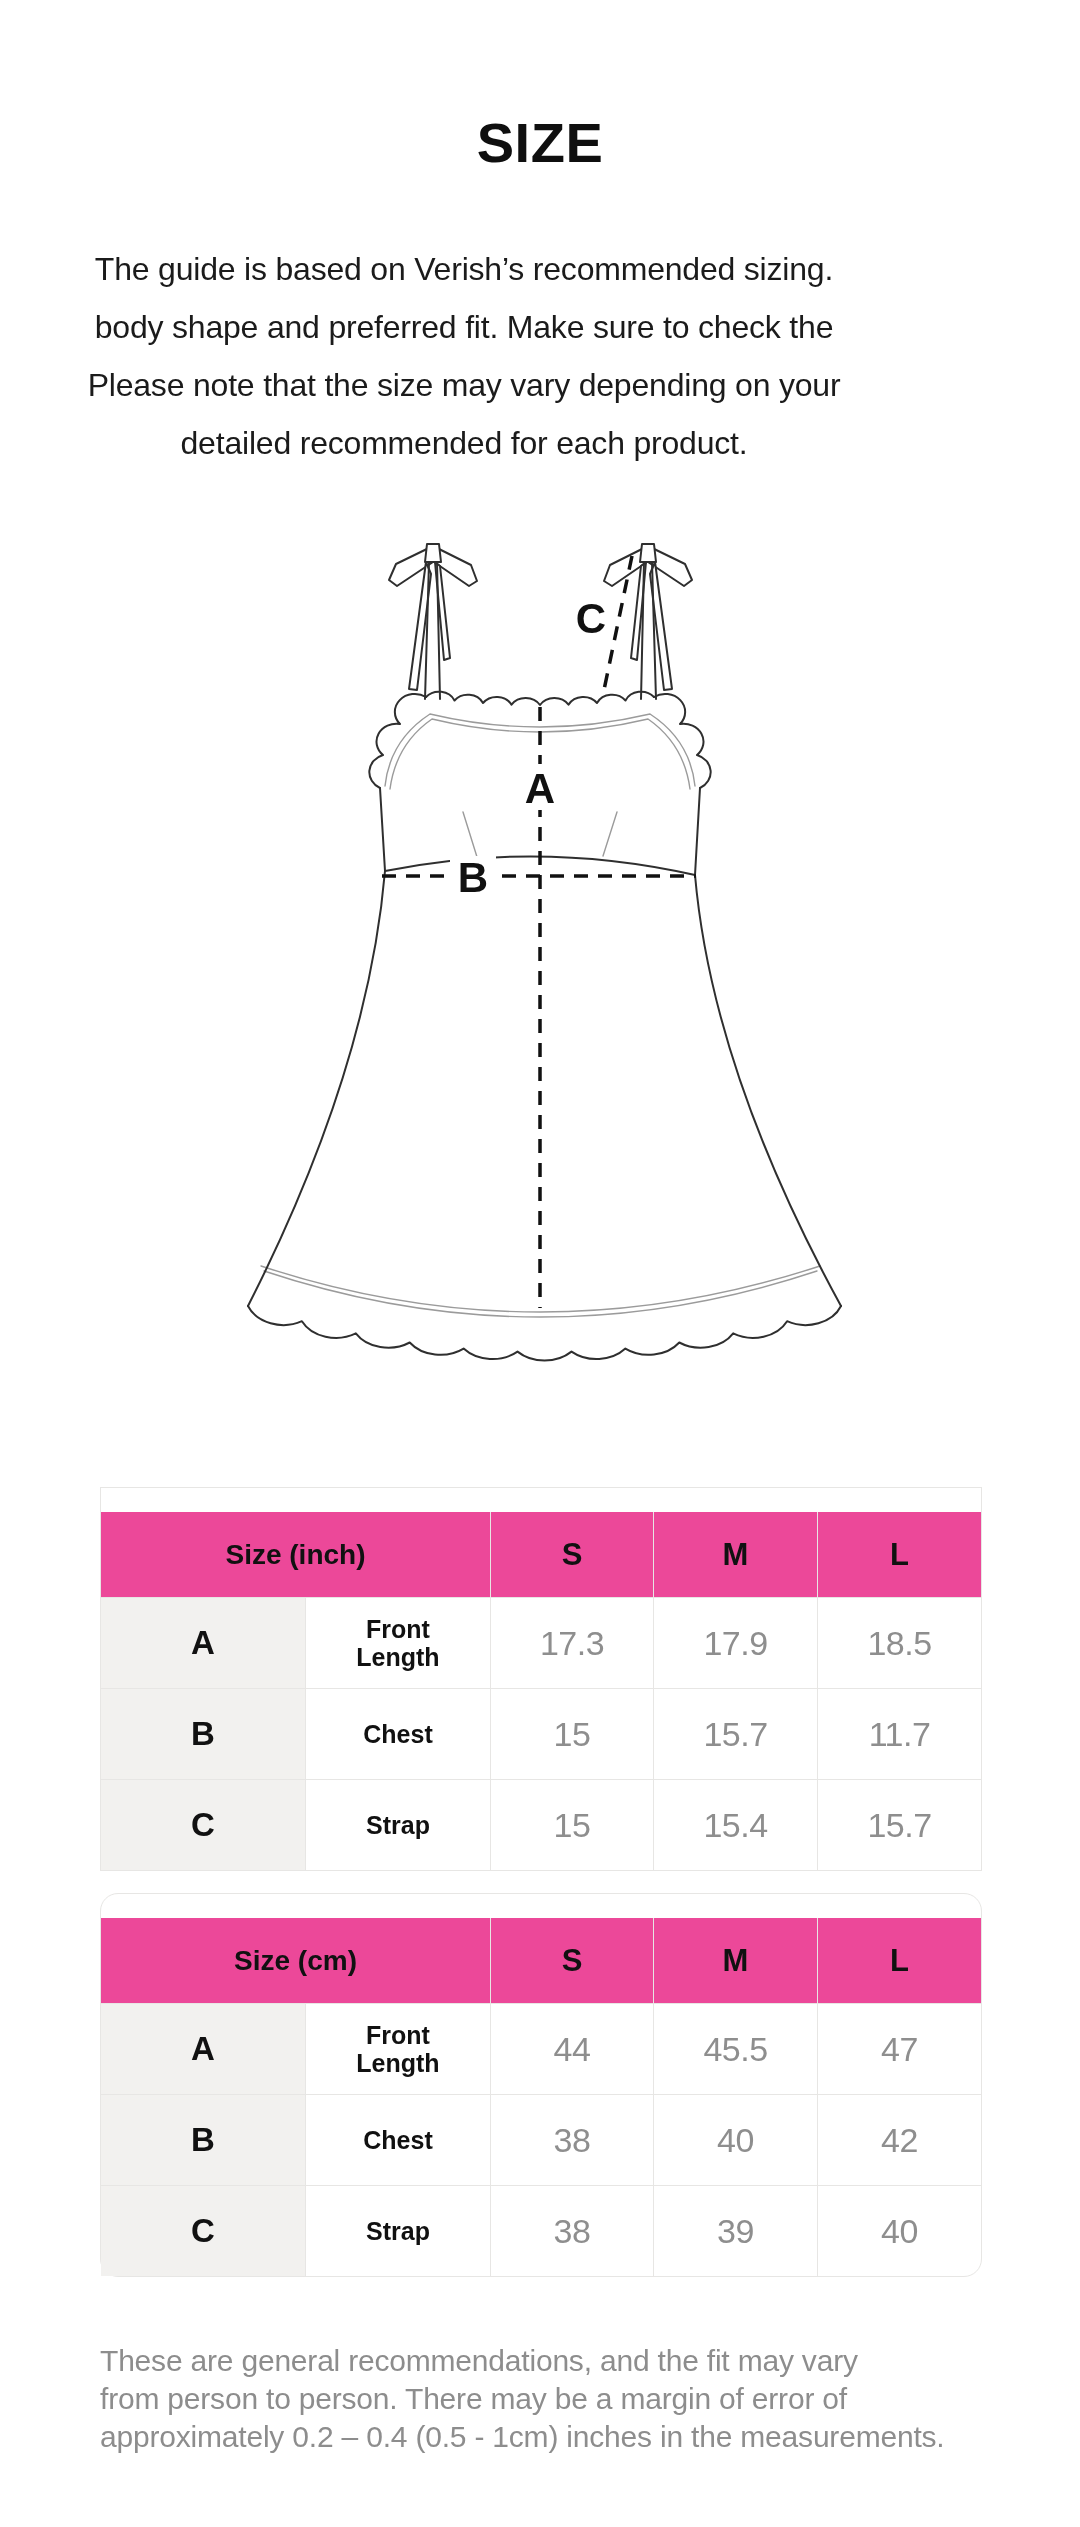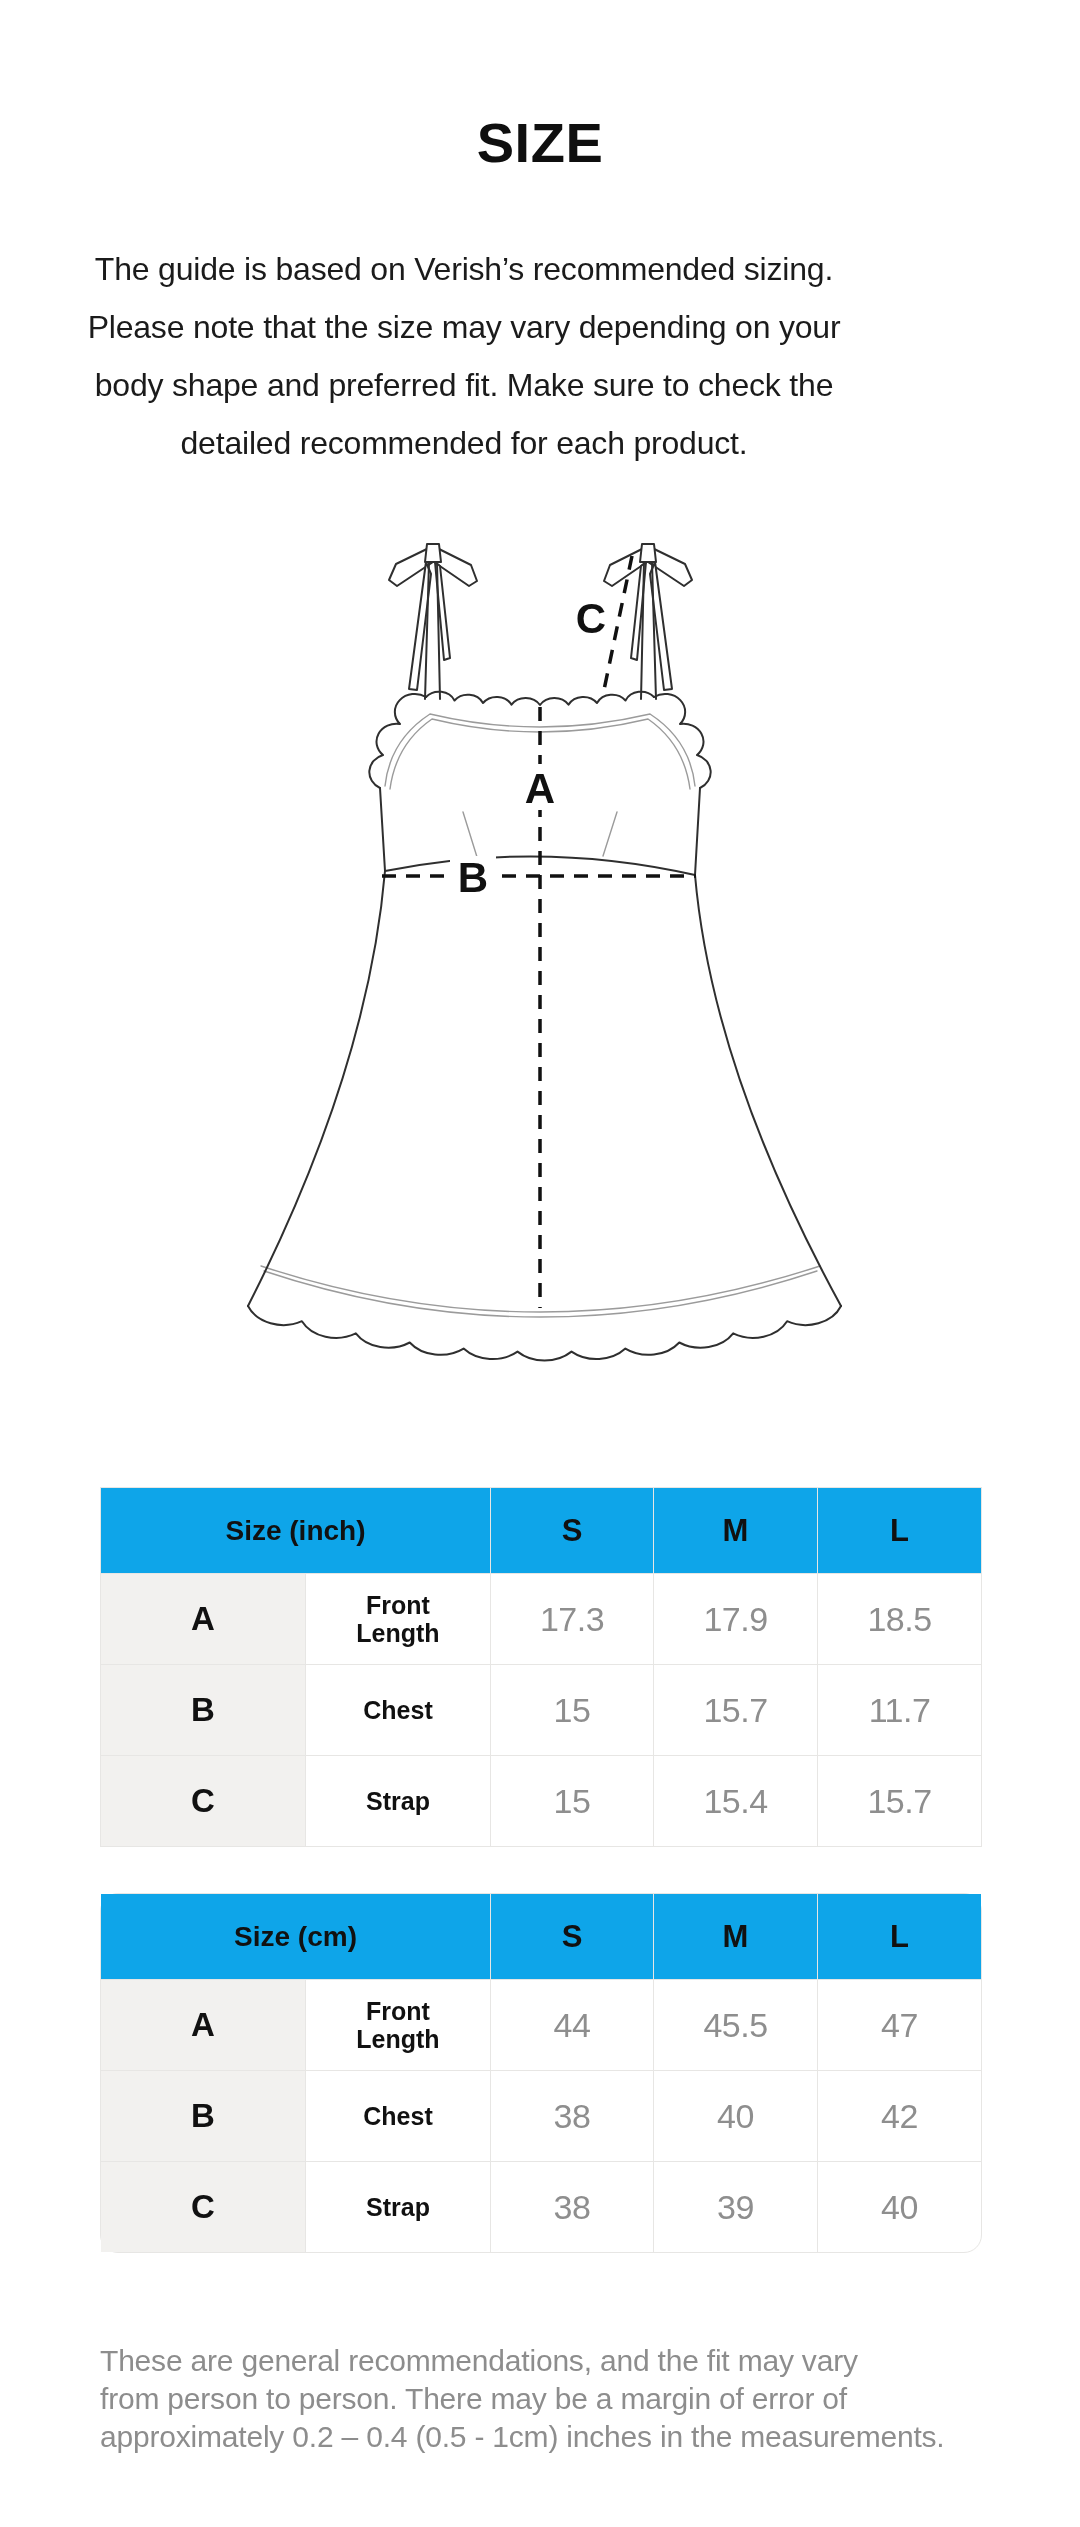--- a/index.html
+++ b/index.html
@@ -28,21 +28,21 @@
   .diagram svg{display:block;}
   
   .size-table{
     left:100px;width:880px;border:1px solid #e7e6e4;box-sizing:content-box;
     background:#ffffff;
   }
   .table-inch{top:1487px;}
   .table-cm{top:1893px;border-radius:18px;}
   .tr{display:grid;border-bottom:1px solid #e7e6e4;}
   .tr:last-child{border-bottom:none;}
-  .tr.head{grid-template-columns:390px 163px 164px 163px;height:85px;background:#0ea5e9;}
+  .tr.head{grid-template-columns:390px 163px 164px 163px;height:85px;background:#ec4899;margin-top:24px;}
   .tr.body{grid-template-columns:205px 185px 163px 164px 163px;height:90px;}
   .cell{
     display:flex;align-items:center;justify-content:center;text-align:center;
     border-right:1px solid #e7e6e4;
   }
   .cell:last-child{border-right:none;}
   .th-size{font-size:28px;font-weight:700;color:#111;}
   .th-col{font-size:31px;font-weight:700;color:#111;}
   .td-letter{font-size:33px;font-weight:700;color:#111;background:#f2f1ef;}
   .td-name{font-size:25px;font-weight:700;line-height:28px;color:#111;padding:4px 42px;}
@@ -55,22 +55,22 @@
   }
   .footer-note span{display:block;}
 </style>
 </head>
 <body>
 
 <h1 class="abs title">SIZE</h1>
 
 <p class="abs intro">
   <span>The guide is based on Verish’s recommended sizing.</span>
+  <span>body shape and preferred fit. Make sure to check the</span>
   <span>Please note that the size may vary depending on your</span>
-  <span>body shape and preferred fit. Make sure to check the</span>
   <span>detailed recommended for each product.</span>
 </p>
 
 <figure class="abs diagram" style="margin:0;">
   <svg width="620" height="840" viewBox="0 0 620 840" xmlns="http://www.w3.org/2000/svg">
 
     <g stroke="#9b9b9b" stroke-width="1.4" fill="none" stroke-linecap="round">
 
       <path d="M155,246 Q160,200 200,174 Q310,200 420,174 Q460,200 465,246"></path>
       <path d="M160,249 Q166,204 202,179 Q310,205 418,179 Q454,204 460,249"></path>

